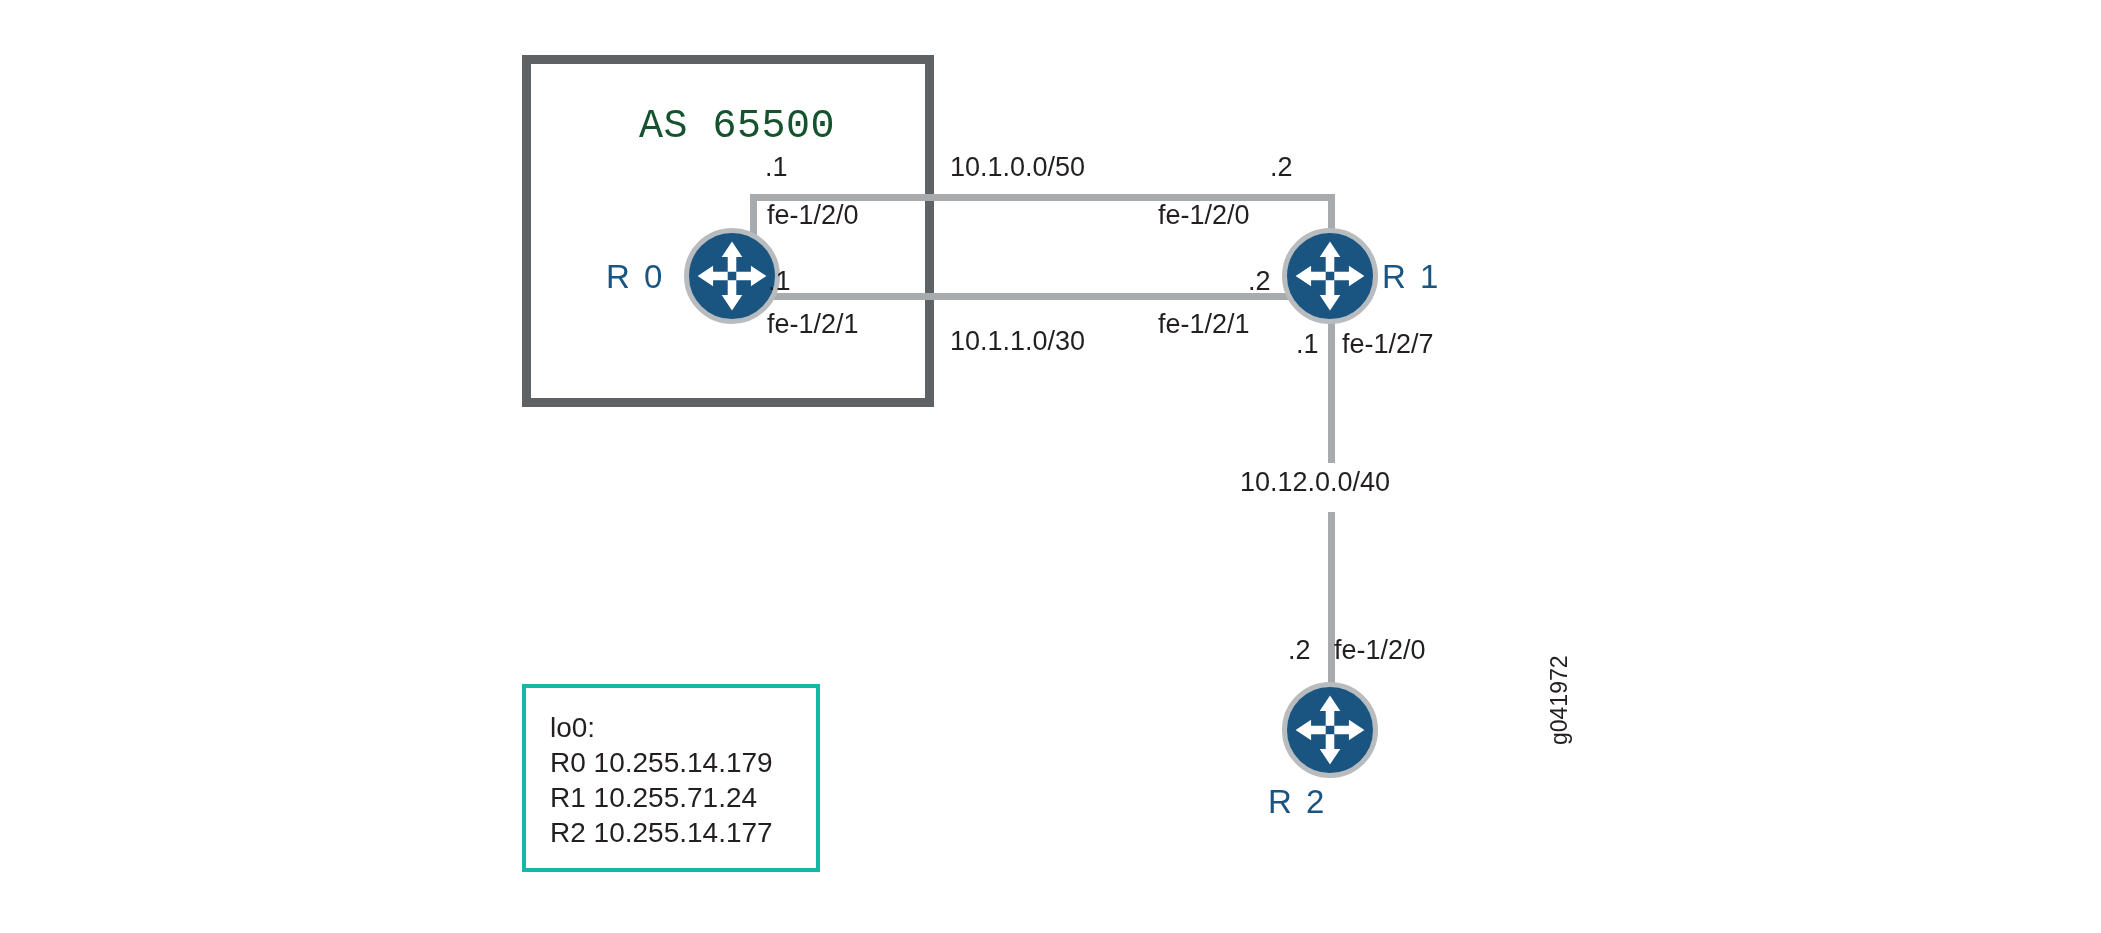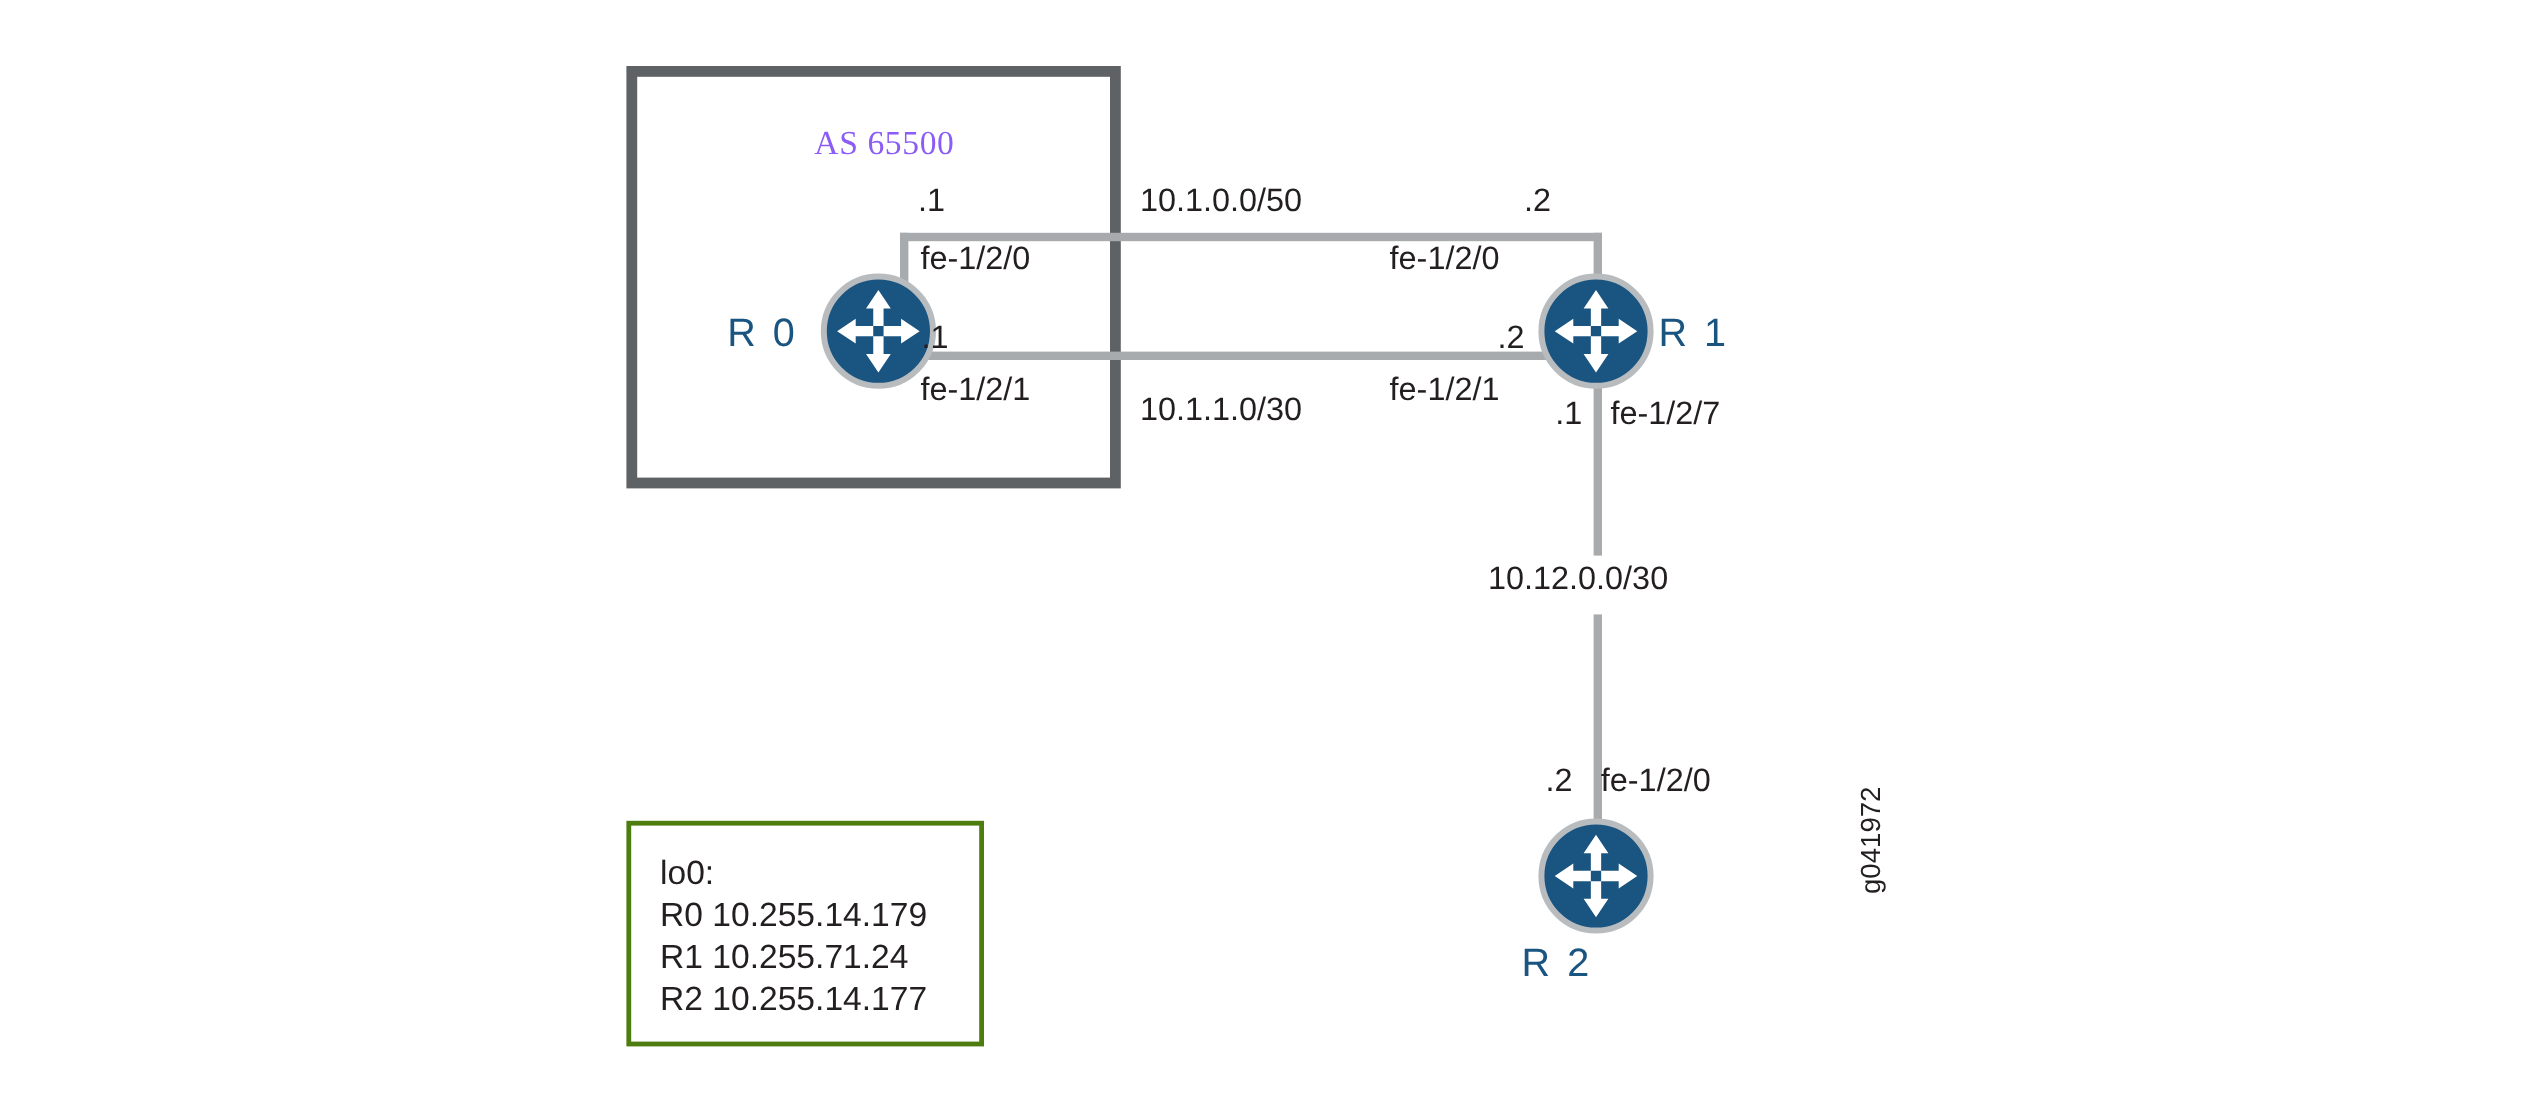--- a/index.html
+++ b/index.html
@@ -11,25 +11,25 @@
     position:absolute;
     border:9px solid #5f6265;
     background:transparent;
     box-sizing:border-box;
   }
   #as-left{left:522px;  top:55px;  width:412px; height:352px;}
   #as-right{left:1122px; top:55px; width:414px; height:818px;}
 
   .as-label{
     position:absolute;
-    color:#8b5cf6;
-    font-size:28px;
+    color:#14532d;
+    font-size:40px;
     letter-spacing:.5px;
     white-space:nowrap;
-    font-family:Liberation Serif, serif;
+    font-family:Liberation Mono, monospace;
   }
   #as-left-label{left:0; top:40px; width:412px; text-align:center;}
   #as-right-label{left:0; top:40px; width:414px; text-align:center;}
 
   
   .link{position:absolute;background:#a8abae;}
   .link-h{height:7px;}
   .link-v{width:7px;}
 
   
@@ -102,21 +102,21 @@
 
   
   #ann-r2-ip{left:1288px; top:635px;}
   #ann-r2-if{left:1334px; top:635px;}
 
   
   #legend{
     position:absolute;
     left:522px; top:684px;
     width:298px; height:188px;
-    border:4px solid #4d7c0f;
+    border:4px solid #14b8a6;
     background:#ffffff;
     box-sizing:border-box;
   }
   #legend-inner{
     position:absolute;
     left:24px; top:22px;
   }
   .legend-line{
     color:#231f20;
     font-size:28px;
@@ -200,21 +200,21 @@
   </div>
   <div class="router-name" id="name-r2">R 2</div>
 
   <div class="ann" id="ann-r0-ip-top">.1</div>
   <div class="ann" id="ann-r0-if-top">fe-1/2/0</div>
   <div class="ann" id="ann-r0-ip-bot">.1</div>
   <div class="ann" id="ann-r0-if-bot">fe-1/2/1</div>
 
   <div class="ann" id="ann-net-top">10.1.0.0/50</div>
   <div class="ann" id="ann-net-bot">10.1.1.0/30</div>
-  <div class="ann" id="ann-net-vert">10.12.0.0/30</div>
+  <div class="ann" id="ann-net-vert">10.12.0.0/40</div>
 
   <div class="ann" id="ann-r1-ip-top">.2</div>
   <div class="ann" id="ann-r1-if-top">fe-1/2/0</div>
   <div class="ann" id="ann-r1-ip-bot">.2</div>
   <div class="ann" id="ann-r1-if-bot">fe-1/2/1</div>
   <div class="ann" id="ann-r1-ip-down">.1</div>
   <div class="ann" id="ann-r1-if-down">fe-1/2/7</div>
 
   <div class="ann" id="ann-r2-ip">.2</div>
   <div class="ann" id="ann-r2-if">fe-1/2/0</div>

